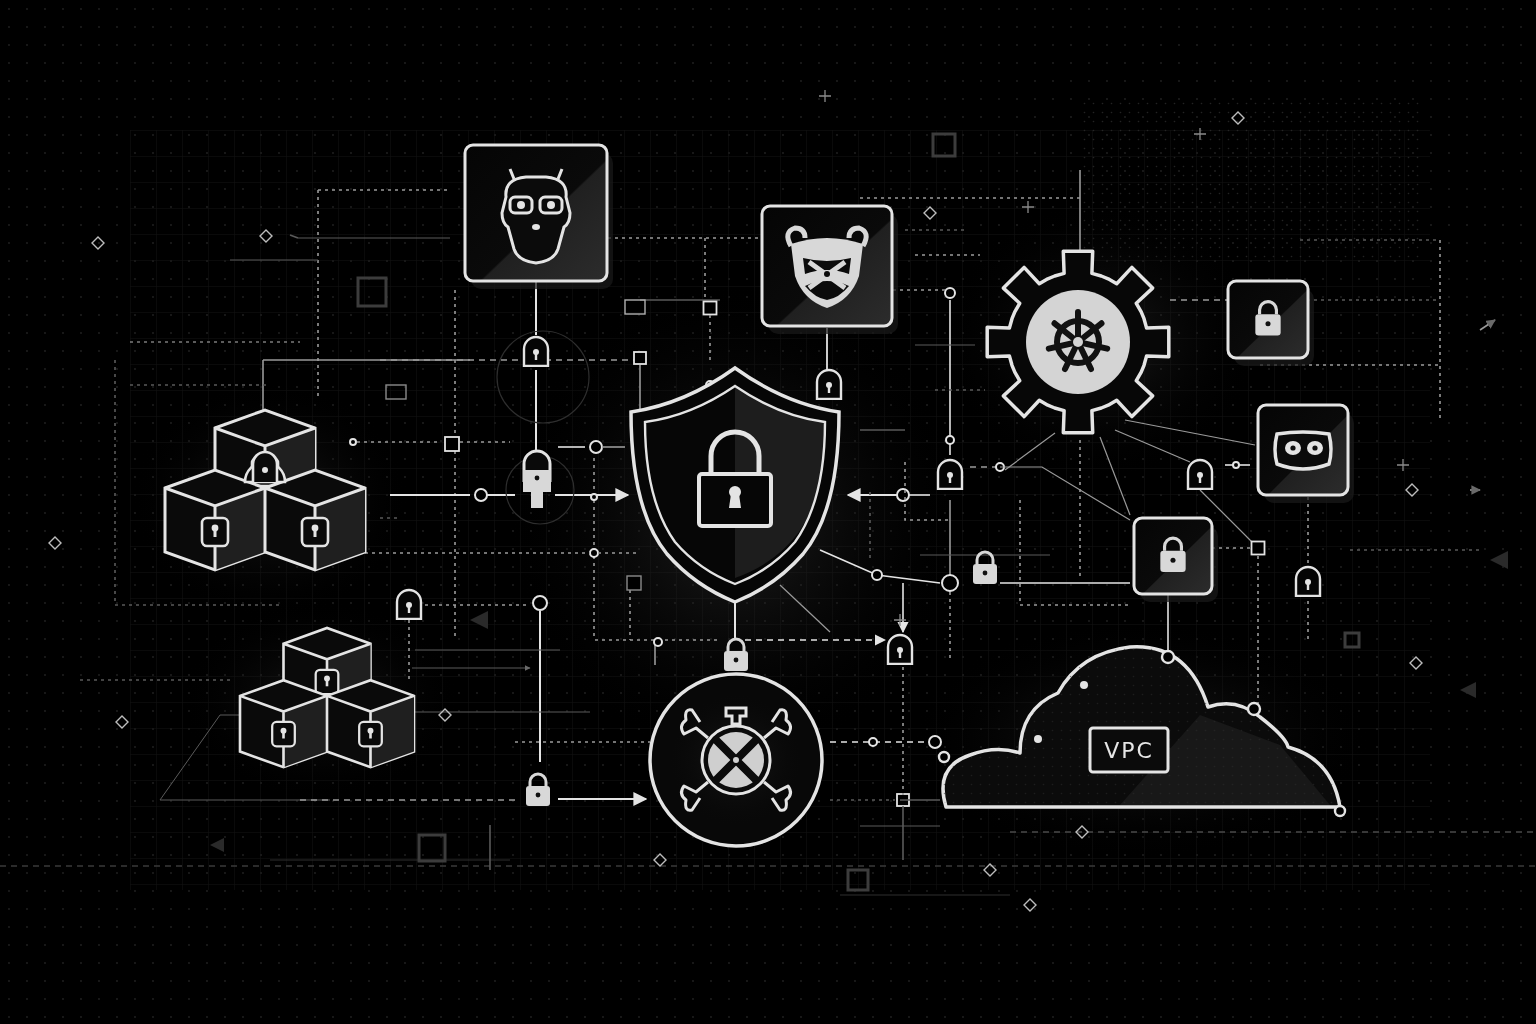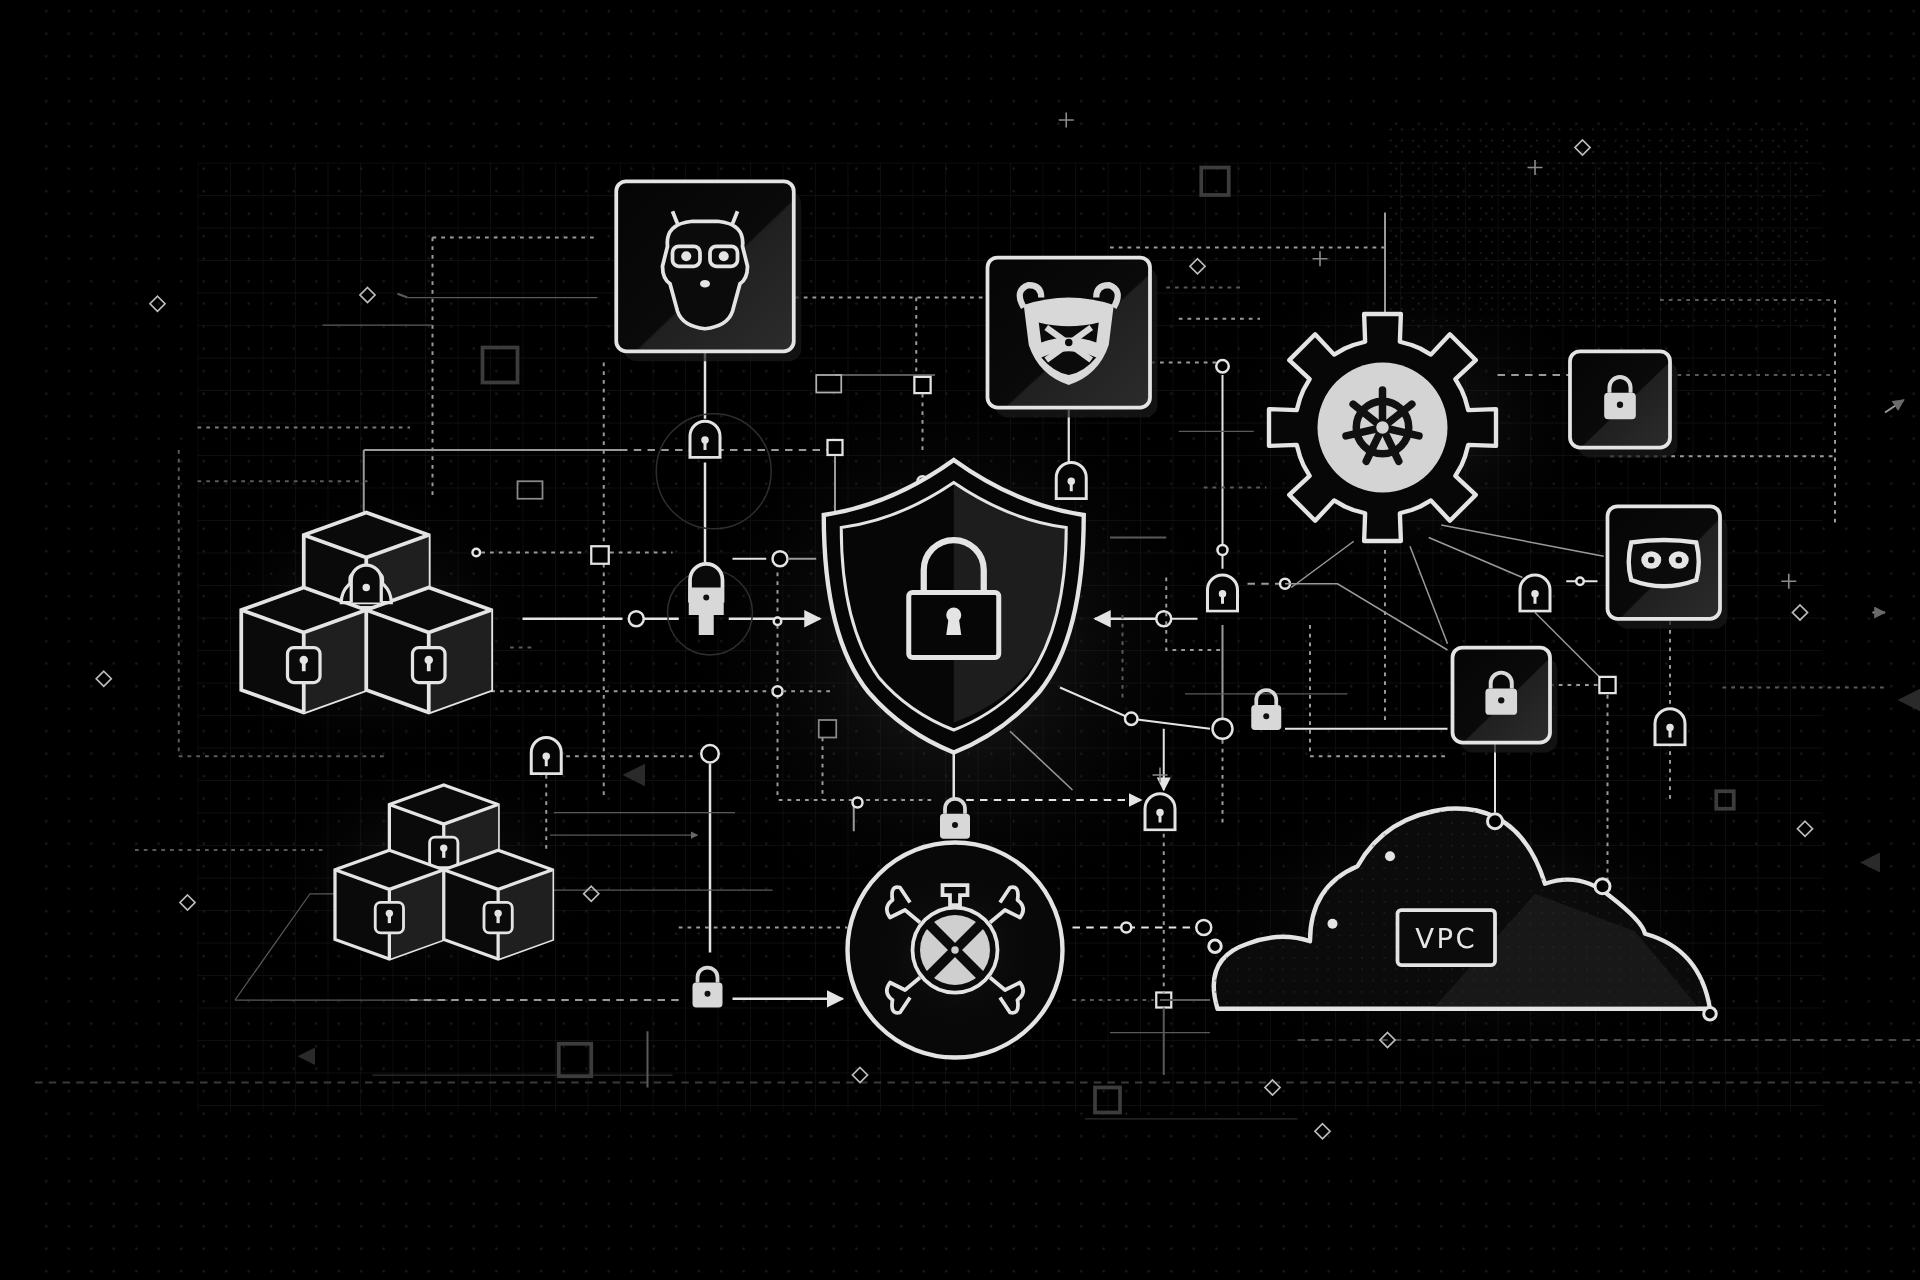--- a/index.html
+++ b/index.html
@@ -1,17 +1,17 @@
 <!DOCTYPE html>
 <html><head>
 <meta charset="utf-8">
 <style>
   html, body { margin: 0; padding: 0; background: #000; }
   body { width: 1536px; height: 1024px; overflow: hidden; position: relative; font-family: "DejaVu Sans", sans-serif; }
-  #stage { position: absolute; left: 0; top: 0; width: 1340px; height: 1024px; padding-left: 28px; }
+  #stage { position: absolute; left: 0; top: 0; width: 1340px; height: 1024px; }
   svg { display: block; }
   .vpc-label { font-family: "DejaVu Sans", sans-serif; font-size: 22px; letter-spacing: 2px; fill: #e6e6e6; }
 </style>
 </head>
 <body>
 
 <div id="stage">
 <svg id="canvas" width="1536" height="1024" viewBox="0 0 1536 1024" xmlns="http://www.w3.org/2000/svg">
   <defs>
     <pattern id="dots" width="18" height="18" patternUnits="userSpaceOnUse">

